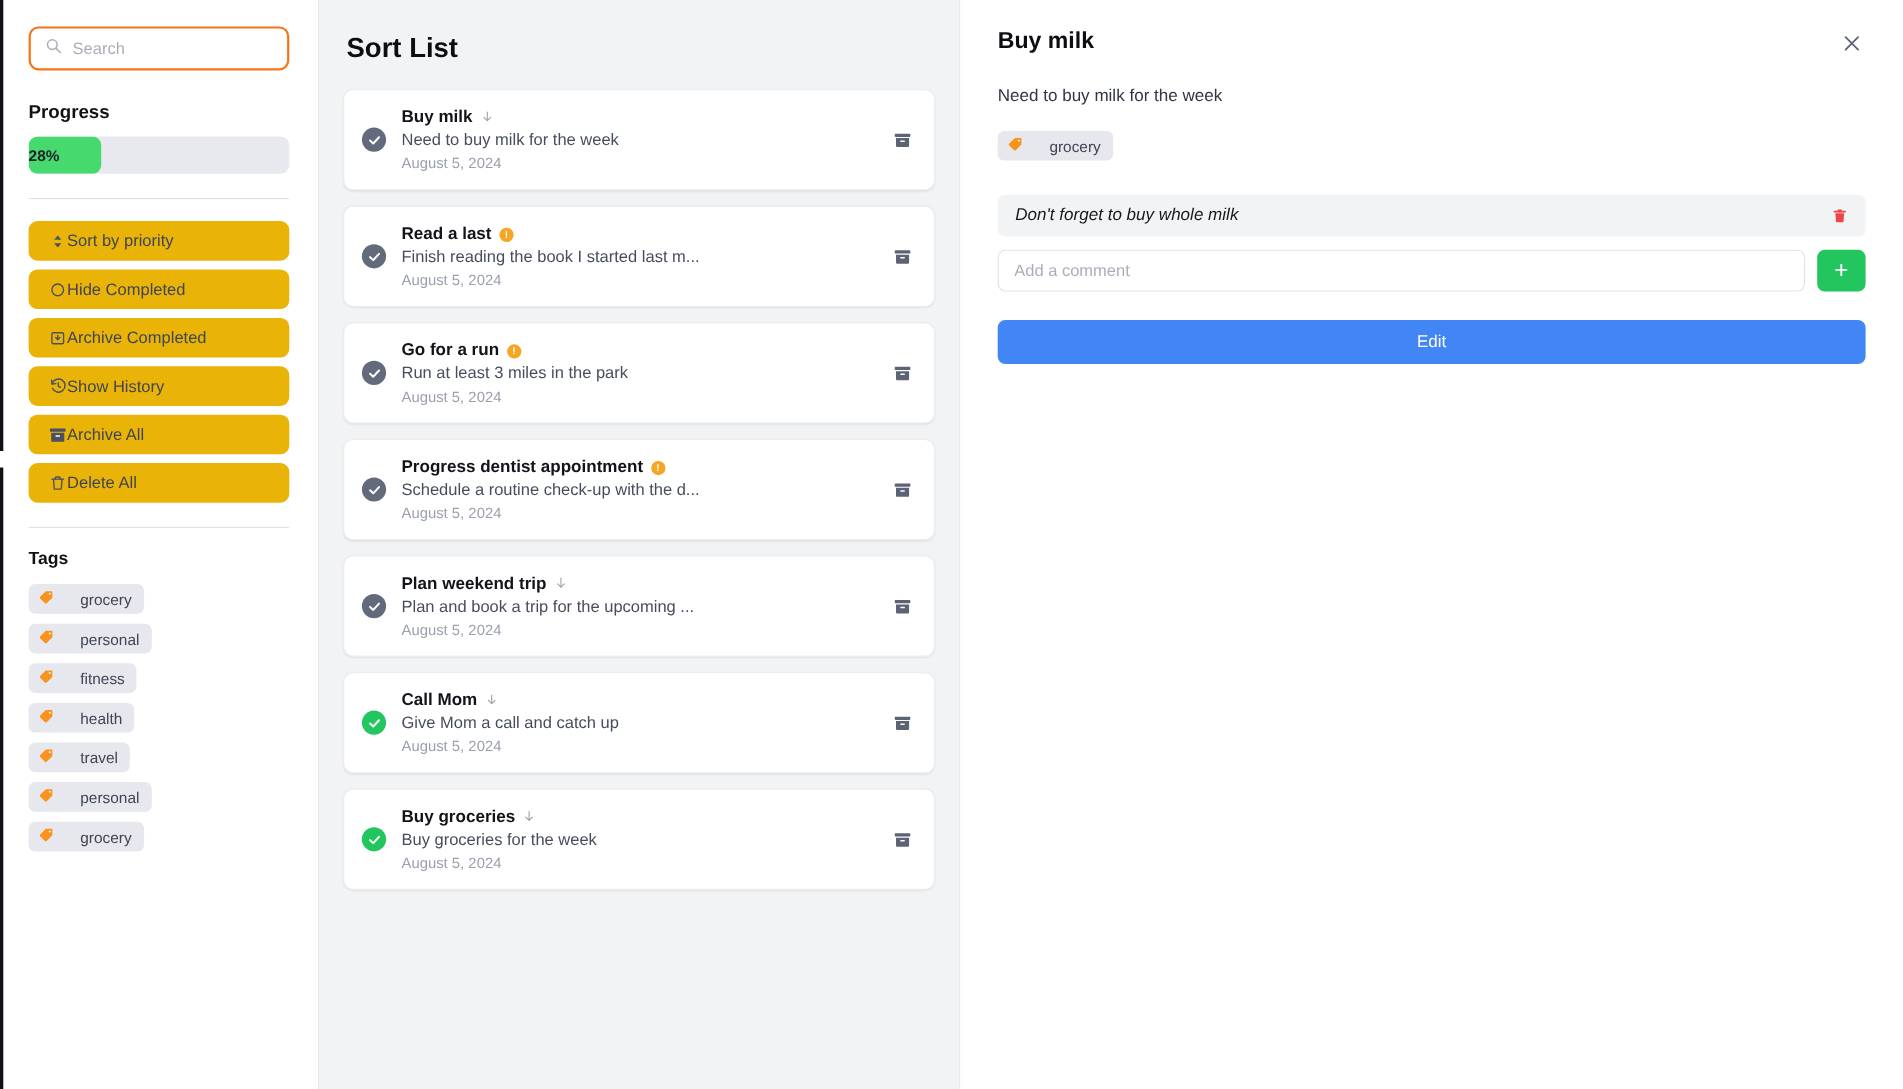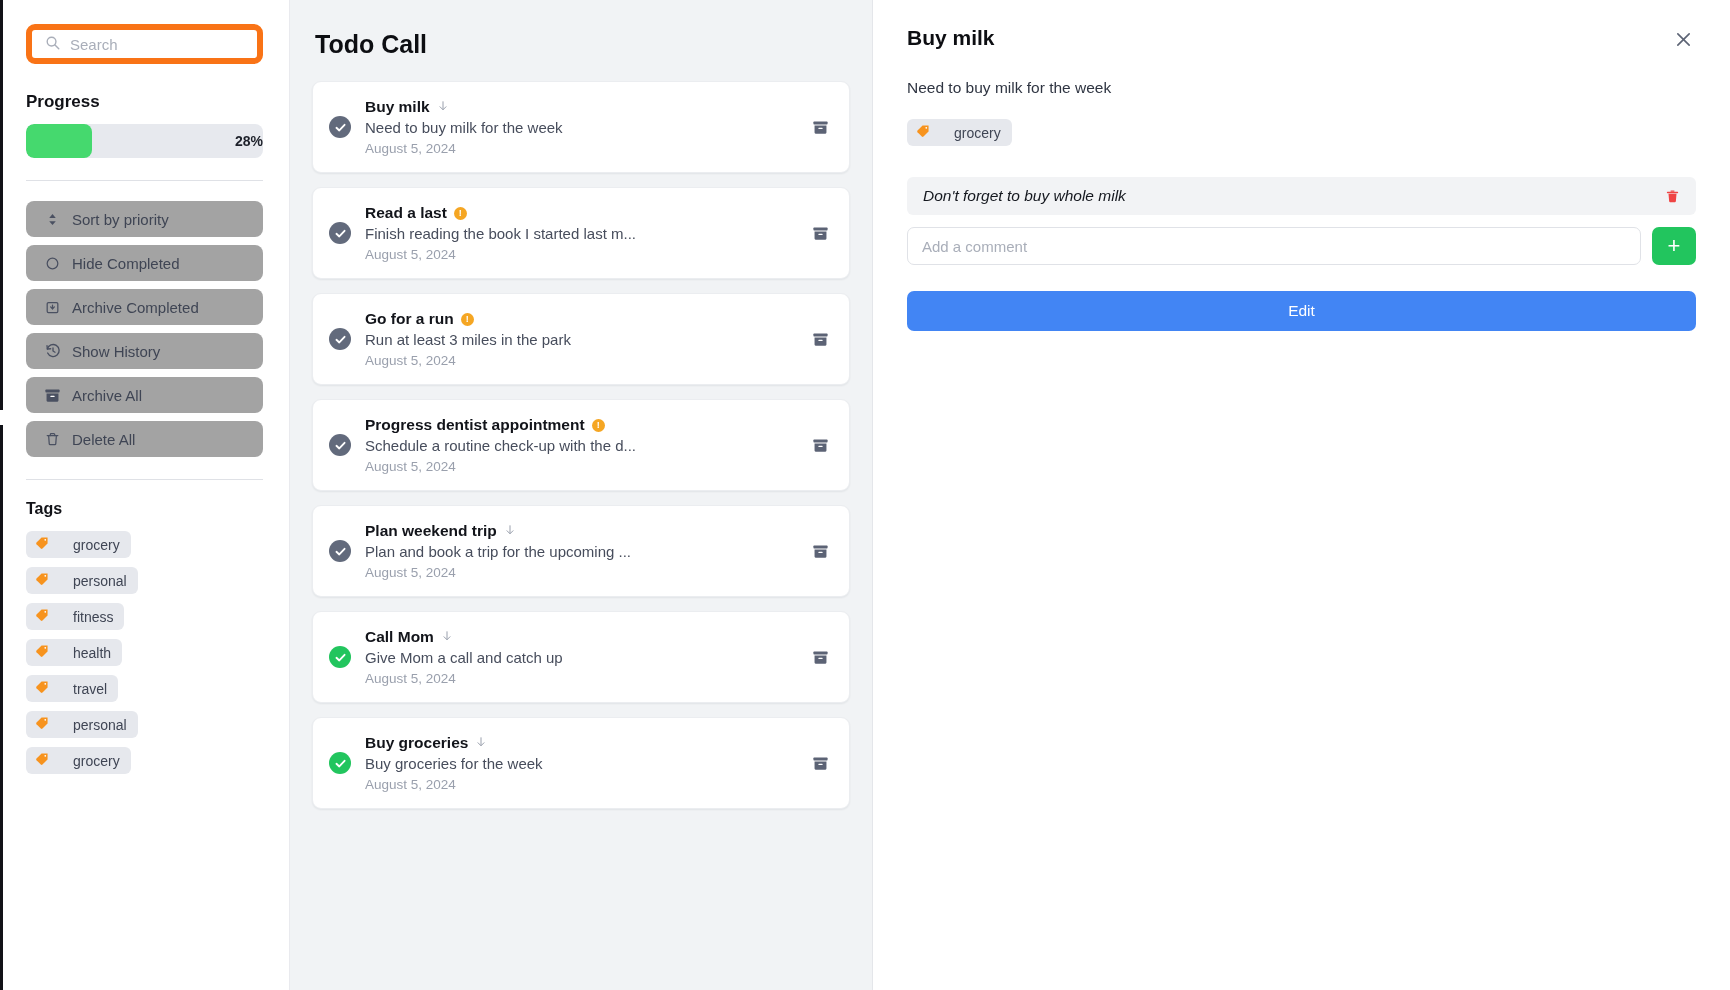--- a/index.html
+++ b/index.html
@@ -22,48 +22,48 @@
   }
   .sidebar::before {
     content:""; position:absolute; left:0; top:0; width:3px; height:410px;
     background:#111217;
   }
   .sidebar::after {
     content:""; position:absolute; left:0; top:425px; width:3px; height:565px;
     background:#111217;
   }
   .search-box {
-    height: 40px; border: 6px solid #f97316; border-radius: 9px;
+    height: 40px; border: 2px solid #f97316; border-radius: 9px;
     display: flex; align-items: center; gap: 10px; padding: 0 13px;
     background:#fff;
   }
   .search-box input {
     border: none; outline: none; font-size: 15px; color: #3c4150;
     font-family: "Liberation Sans", sans-serif; flex: 1; background: transparent;
   }
   .search-box input::placeholder { color: #a9aeb9; }
 
   .section-title { font-size: 17px; font-weight: bold; color: #111217; margin: 28px 0 12px 0; }
 
   .progress-wrap {
     height: 34px; background: #e7e9ee; border-radius: 8px;
-    position: relative; overflow: hidden; display:flex; align-items:center; justify-content:flex-end;
+    position: relative; overflow: hidden; display:flex; align-items:center; justify-content:flex-start;
   }
   .progress-fill {
     position:absolute; left:0; top:0; bottom:0;
     background: linear-gradient(#5ee183,#45d96e);
     border-radius: 8px;
   }
   .progress-text { position: relative; font-size: 14px; font-weight: bold; color: #1d2029; }
 
   .divider { height: 1px; background: #dfe1e6; margin: 22px 0 20px 0; }
 
   .menu-btn {
-    height: 36px; background: #a3a3a3; border-radius: 8px;
-    display: flex; align-items: center; gap: 11px; padding: 0 18px;
+    height: 36px; background: #eab308; border-radius: 8px;
+    display: flex; align-items: center; padding: 0 18px;
     margin-bottom: 8px; cursor: pointer; border: none; width: 100%;
     font-size: 15px; color: #3f4554; font-family: "Liberation Sans", sans-serif;
   }
   .menu-btn .ico { width: 17px; height: 17px; display:flex; align-items:center; justify-content:center; flex:0 0 17px; }
 
   .tags-title { font-size: 16px; font-weight: bold; color: #111217; margin-bottom: 13px; }
   .tag-chip {
     display: inline-flex; align-items: center; gap: 24px;
     background: #e6e8ed; border-radius: 6px; padding: 5px 11px 5px 9px;
     font-size: 14px; color: #3f4554; margin-bottom: 9px; cursor:pointer;
@@ -271,21 +271,21 @@
             <span><svg width="14" height="14" viewBox="0 0 24 24" fill="#f7931e">
                 <path d="M11.3 2.5 2.6 11.2a2 2 0 0 0 0 2.8l7.4 7.4a2 2 0 0 0 2.8 0l8.7-8.7V2.5Z"></path>
                 <circle cx="17.6" cy="6.6" r="1.5" fill="#fff"></circle>
               </svg></span>
             <span>grocery</span>
           </span></div>
       </div>
   </aside>
 
   <section class="middle">
-    <h1 class="list-title">Todo Call</h1>
+    <h1 class="list-title">Sort List</h1>
     <div id="todo-items">
         <div class="todo-card">
           <span class="check">
             <svg width="13" height="13" viewBox="0 0 24 24" fill="none" stroke="#fff" stroke-width="3.4" stroke-linecap="round" stroke-linejoin="round">
               <polyline points="4.5 12.5 9.8 17.5 19.5 7"></polyline>
             </svg>
           </span>
           <div class="todo-body">
             <div class="todo-title">
               <span>Buy milk</span>

